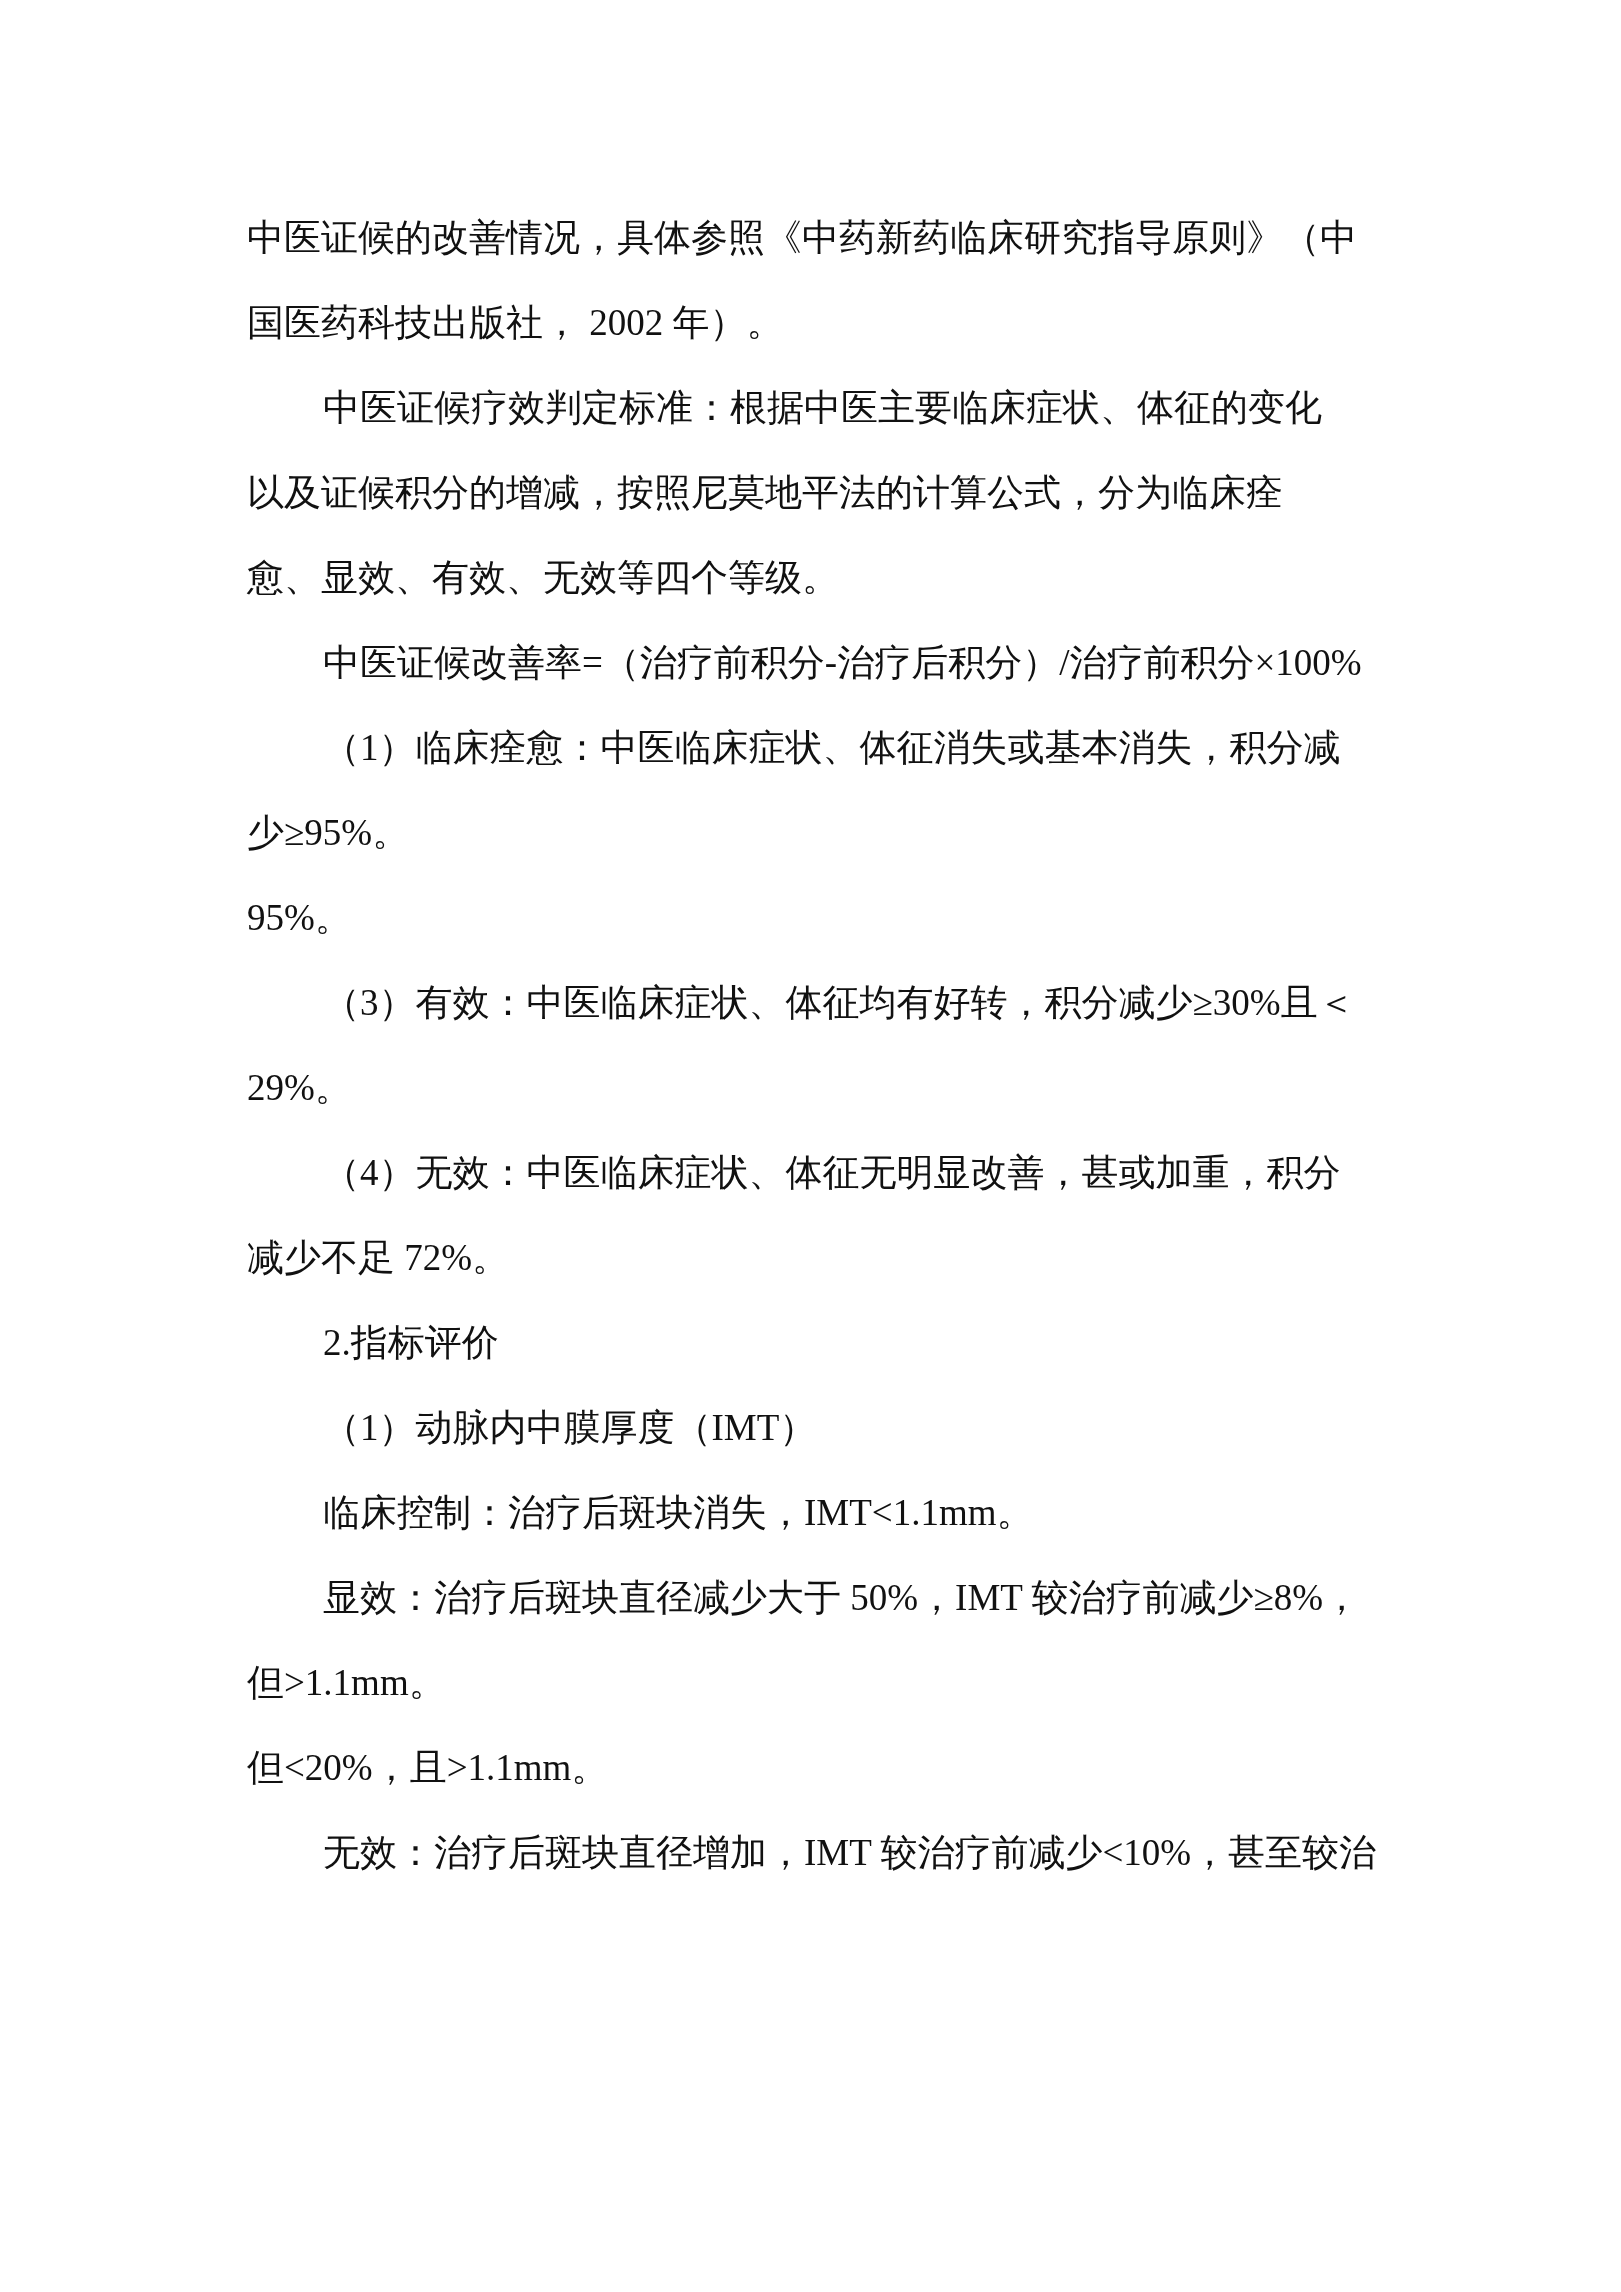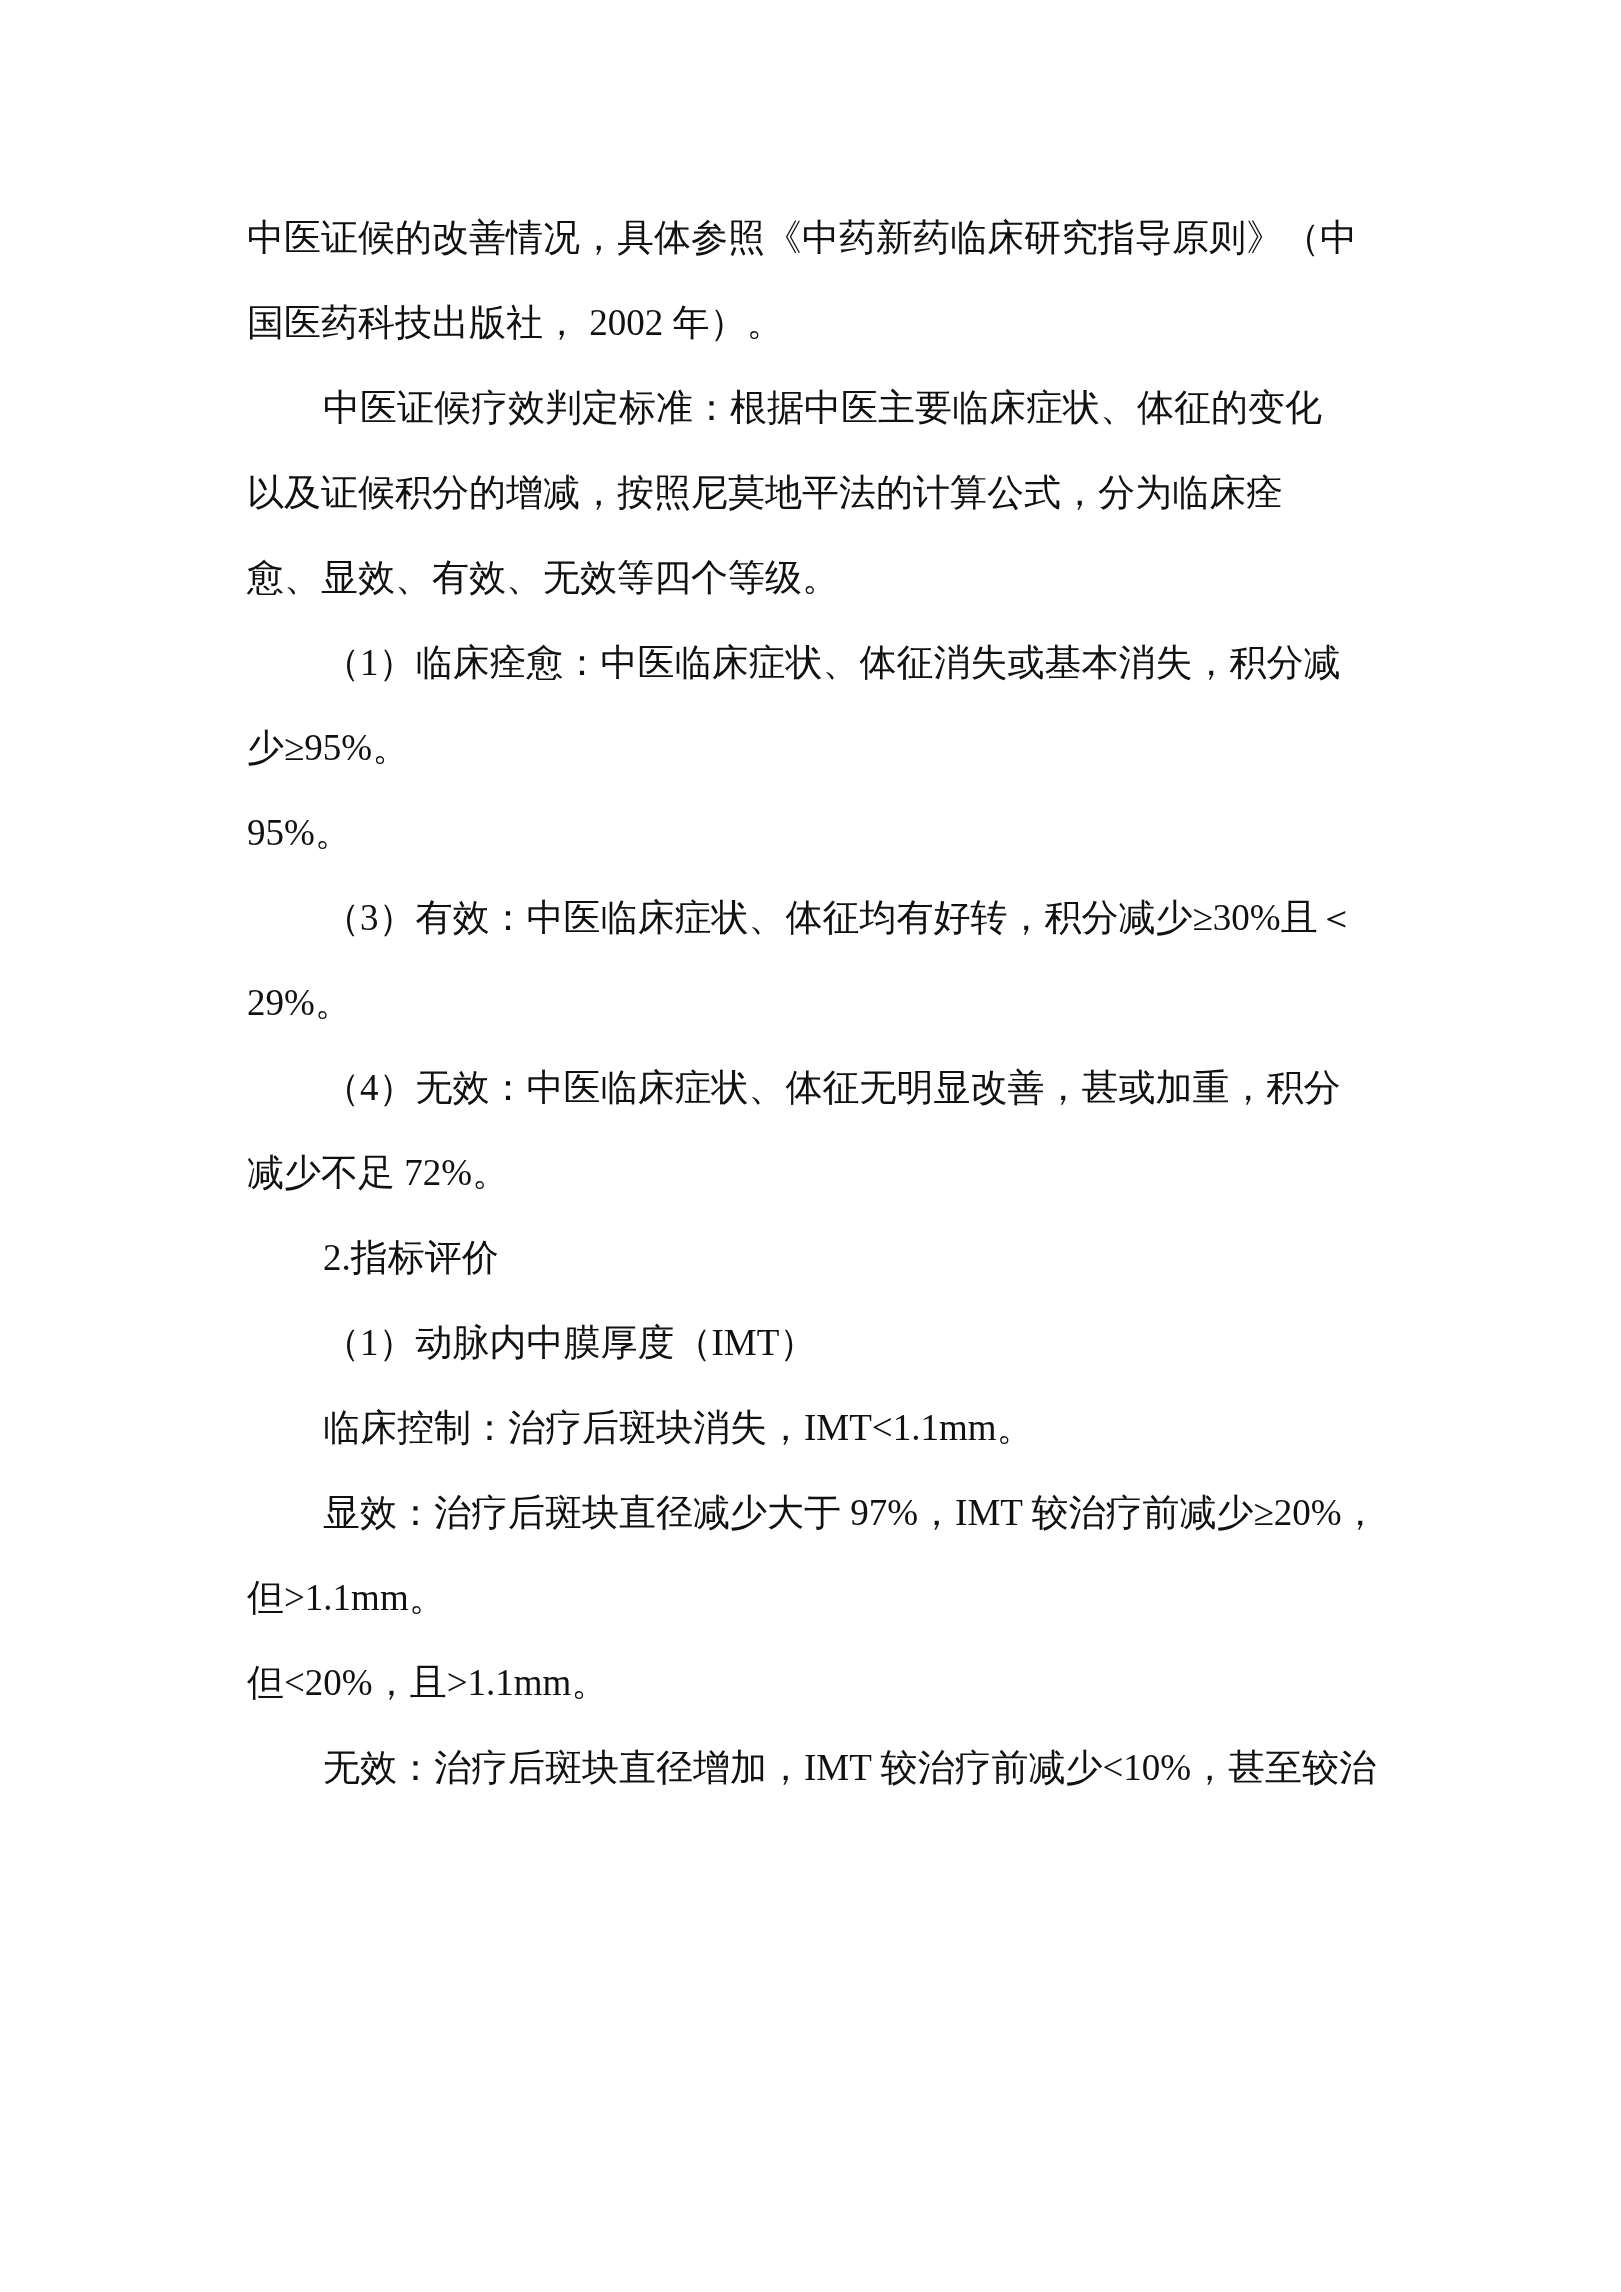--- a/index.html
+++ b/index.html
@@ -45,29 +45,30 @@
 </head>
 <body>
 
 <div class="page">
   <div class="textblock">
     <div class="line">中医证候的改善情况，具体参照《中药新药临床研究指导原则》（中</div>
     <div class="line">国医药科技出版社， 2002 年）。</div>
     <div class="line indent">中医证候疗效判定标准：根据中医主要临床症状、体征的变化</div>
     <div class="line">以及证候积分的增减，按照尼莫地平法的计算公式，分为临床痊</div>
     <div class="line">愈、显效、有效、无效等四个等级。</div>
+    <div class="line indent">中医证候改善率=（治疗前积分-治疗后积分）/治疗前积分×100%</div>
     <div class="line indent">（1）临床痊愈：中医临床症状、体征消失或基本消失，积分减</div>
     <div class="line">少≥95%。</div>
     <div class="line">95%。</div>
     <div class="line indent">（3）有效：中医临床症状、体征均有好转，积分减少≥30%且＜</div>
     <div class="line">29%。</div>
     <div class="line indent">（4）无效：中医临床症状、体征无明显改善，甚或加重，积分</div>
     <div class="line">减少不足 72%。</div>
     <div class="line indent">2.指标评价</div>
     <div class="line indent">（1）动脉内中膜厚度（IMT）</div>
     <div class="line indent">临床控制：治疗后斑块消失，IMT&lt;1.1mm。</div>
-    <div class="line indent">显效：治疗后斑块直径减少大于 97%，IMT 较治疗前减少≥20%，</div>
+    <div class="line indent">显效：治疗后斑块直径减少大于 50%，IMT 较治疗前减少≥8%，</div>
     <div class="line">但&gt;1.1mm。</div>
     <div class="line">但&lt;20%，且&gt;1.1mm。</div>
     <div class="line indent">无效：治疗后斑块直径增加，IMT 较治疗前减少&lt;10%，甚至较治</div>
   </div>
 </div>
 
 
 </body></html>

